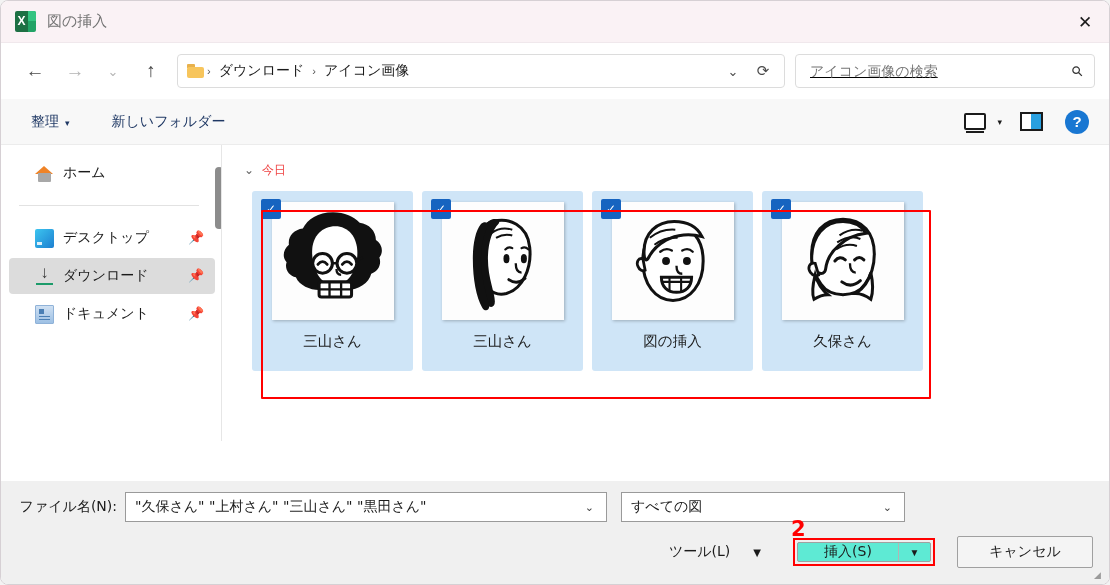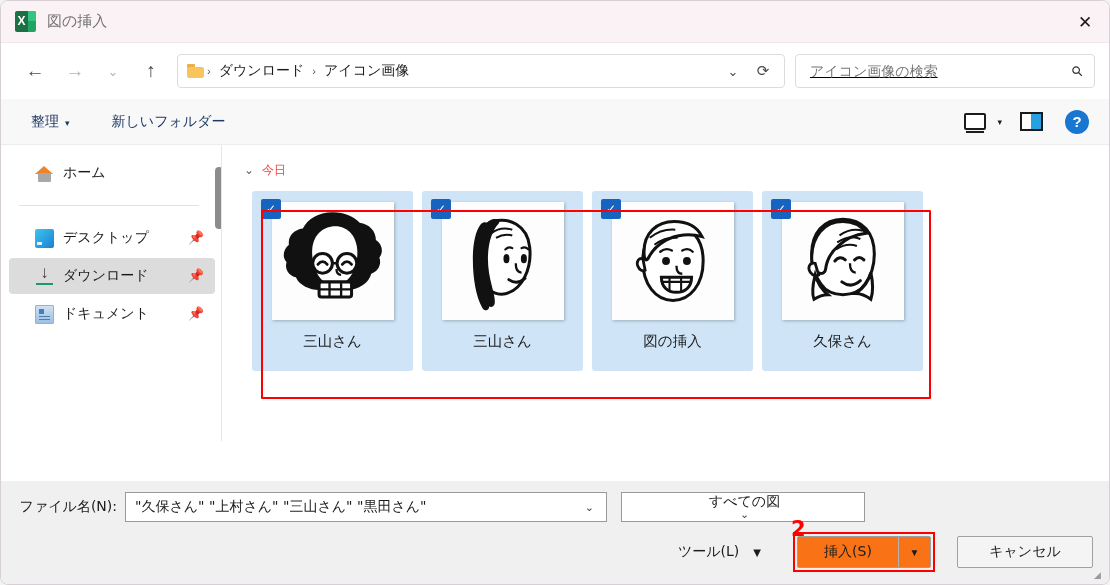--- a/index.html
+++ b/index.html
@@ -226,31 +226,32 @@
   .combo {
     height:30px; border:1px solid #9a9a9a; background:#fff;
     display:flex; align-items:center; padding:0 6px 0 9px;
   }
   .combo .val {
     flex:1; font-size:14px; color:#1b1b1b; white-space:nowrap; overflow:hidden;
     font-family:"DejaVu Sans","Liberation Sans",sans-serif;
   }
   .combo .chev { font-size:11px; color:#444; padding:0 6px; }
   .fname-combo { width:482px; }
-  .filter-combo { width:244px; margin-left:14px;flex-direction:column; }
+  .filter-combo { width:284px; margin-left:14px; }
   .btn-row { display:flex; align-items:center; justify-content:flex-end; padding:0 16px; margin-top:14px; }
   .tool {
     font-size:14px; color:#1b1b1b; display:flex; align-items:center;
     font-family:"DejaVu Sans","Liberation Sans",sans-serif;
+    gap:9px;
   }
   .tool .chev { font-size:10px; margin-left:14px; }
   .insert-wrap { position:relative; margin-left:36px; }
   .insert-outline { position:absolute; inset:-4px; border:2px solid #ff0000; }
   .split {
-    display:flex; height:32px; border:1px solid #a0a0a0; background:#f97316; border-radius:2px; overflow:hidden;
+    display:flex; height:20px; border:1px solid #a0a0a0; background:#5eead4; border-radius:2px; overflow:hidden;
   }
   .split .main {
     width:100px; display:flex; align-items:center; justify-content:center;
     font-size:14px; color:#1b1b1b; font-family:"DejaVu Sans","Liberation Sans",sans-serif;
   }
   .split .arrow {
     width:32px; display:flex; align-items:center; justify-content:center;
     font-size:10px; color:#1b1b1b; border-left:1px solid #b4b4b4;
   }
   .cancel {

